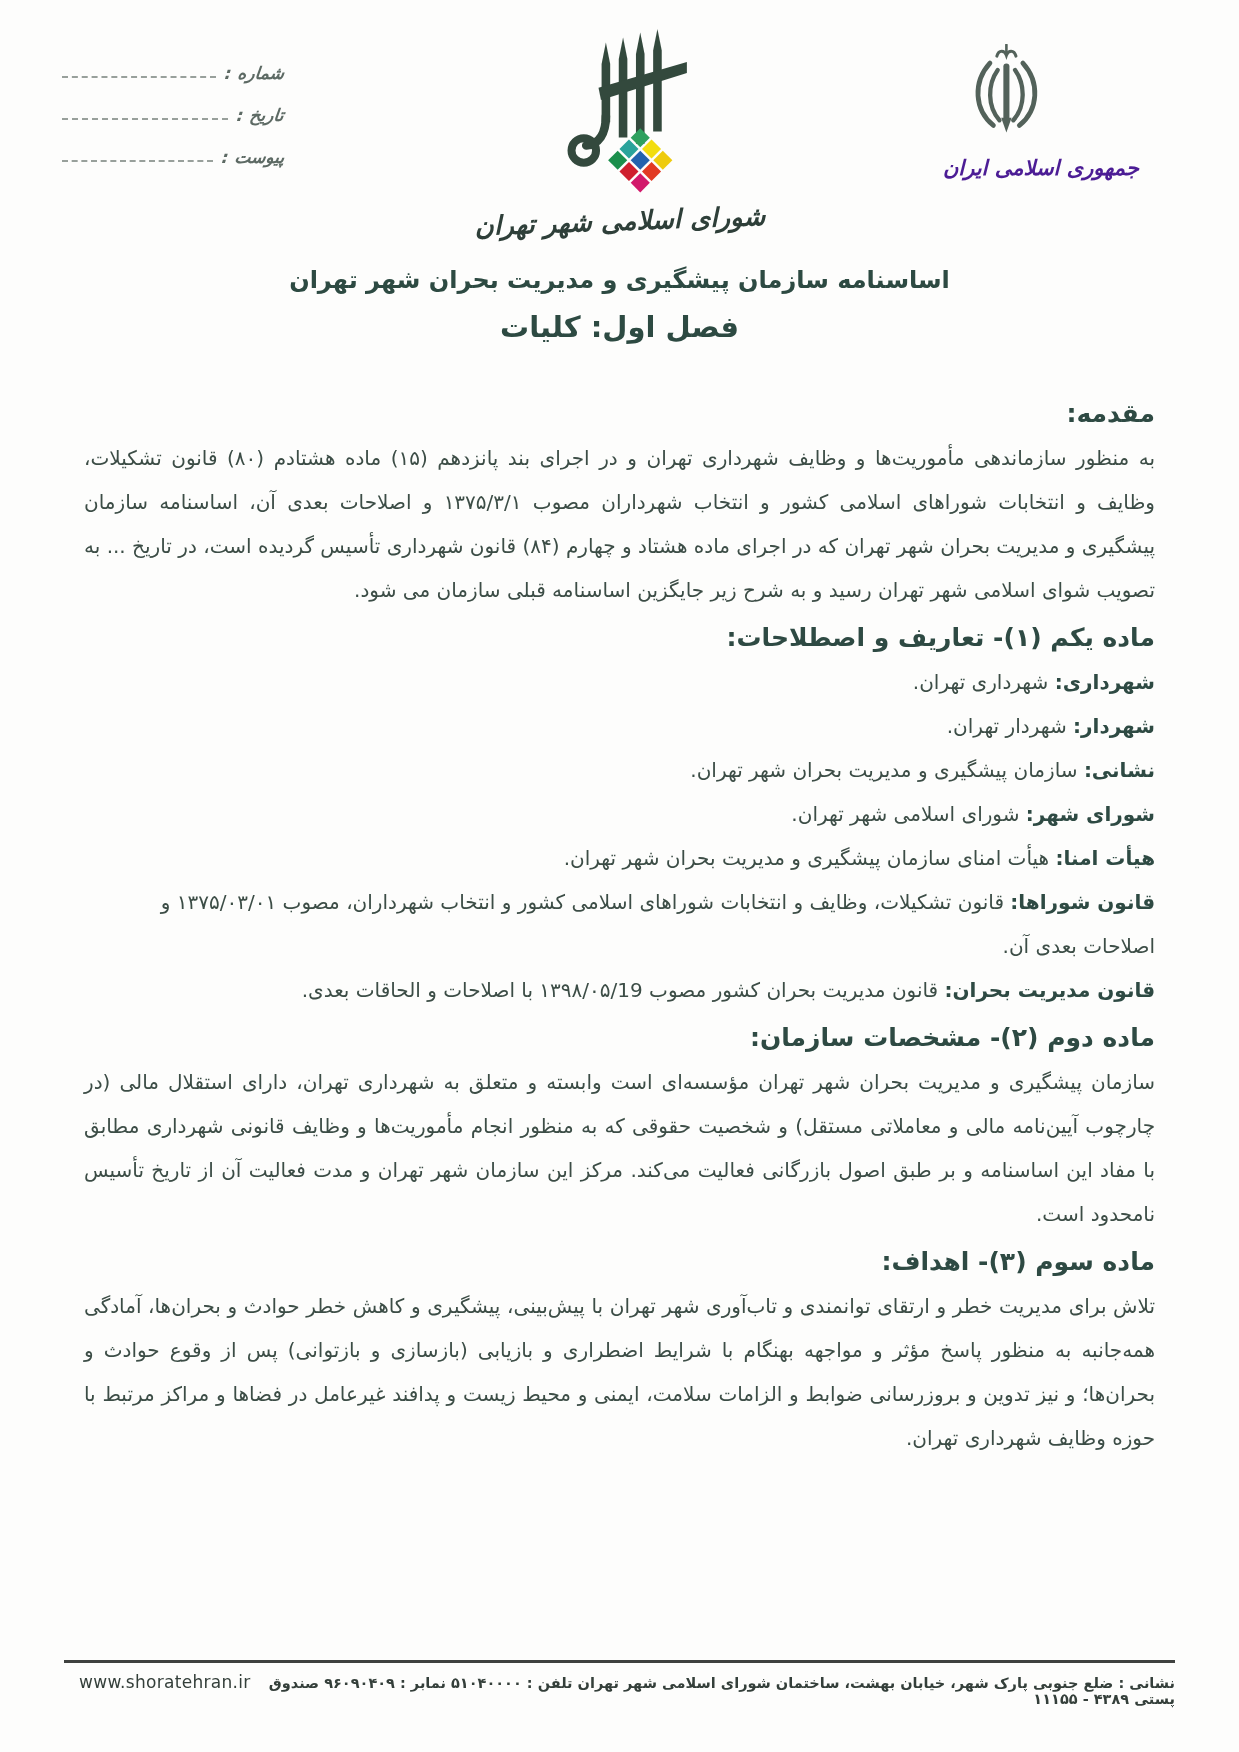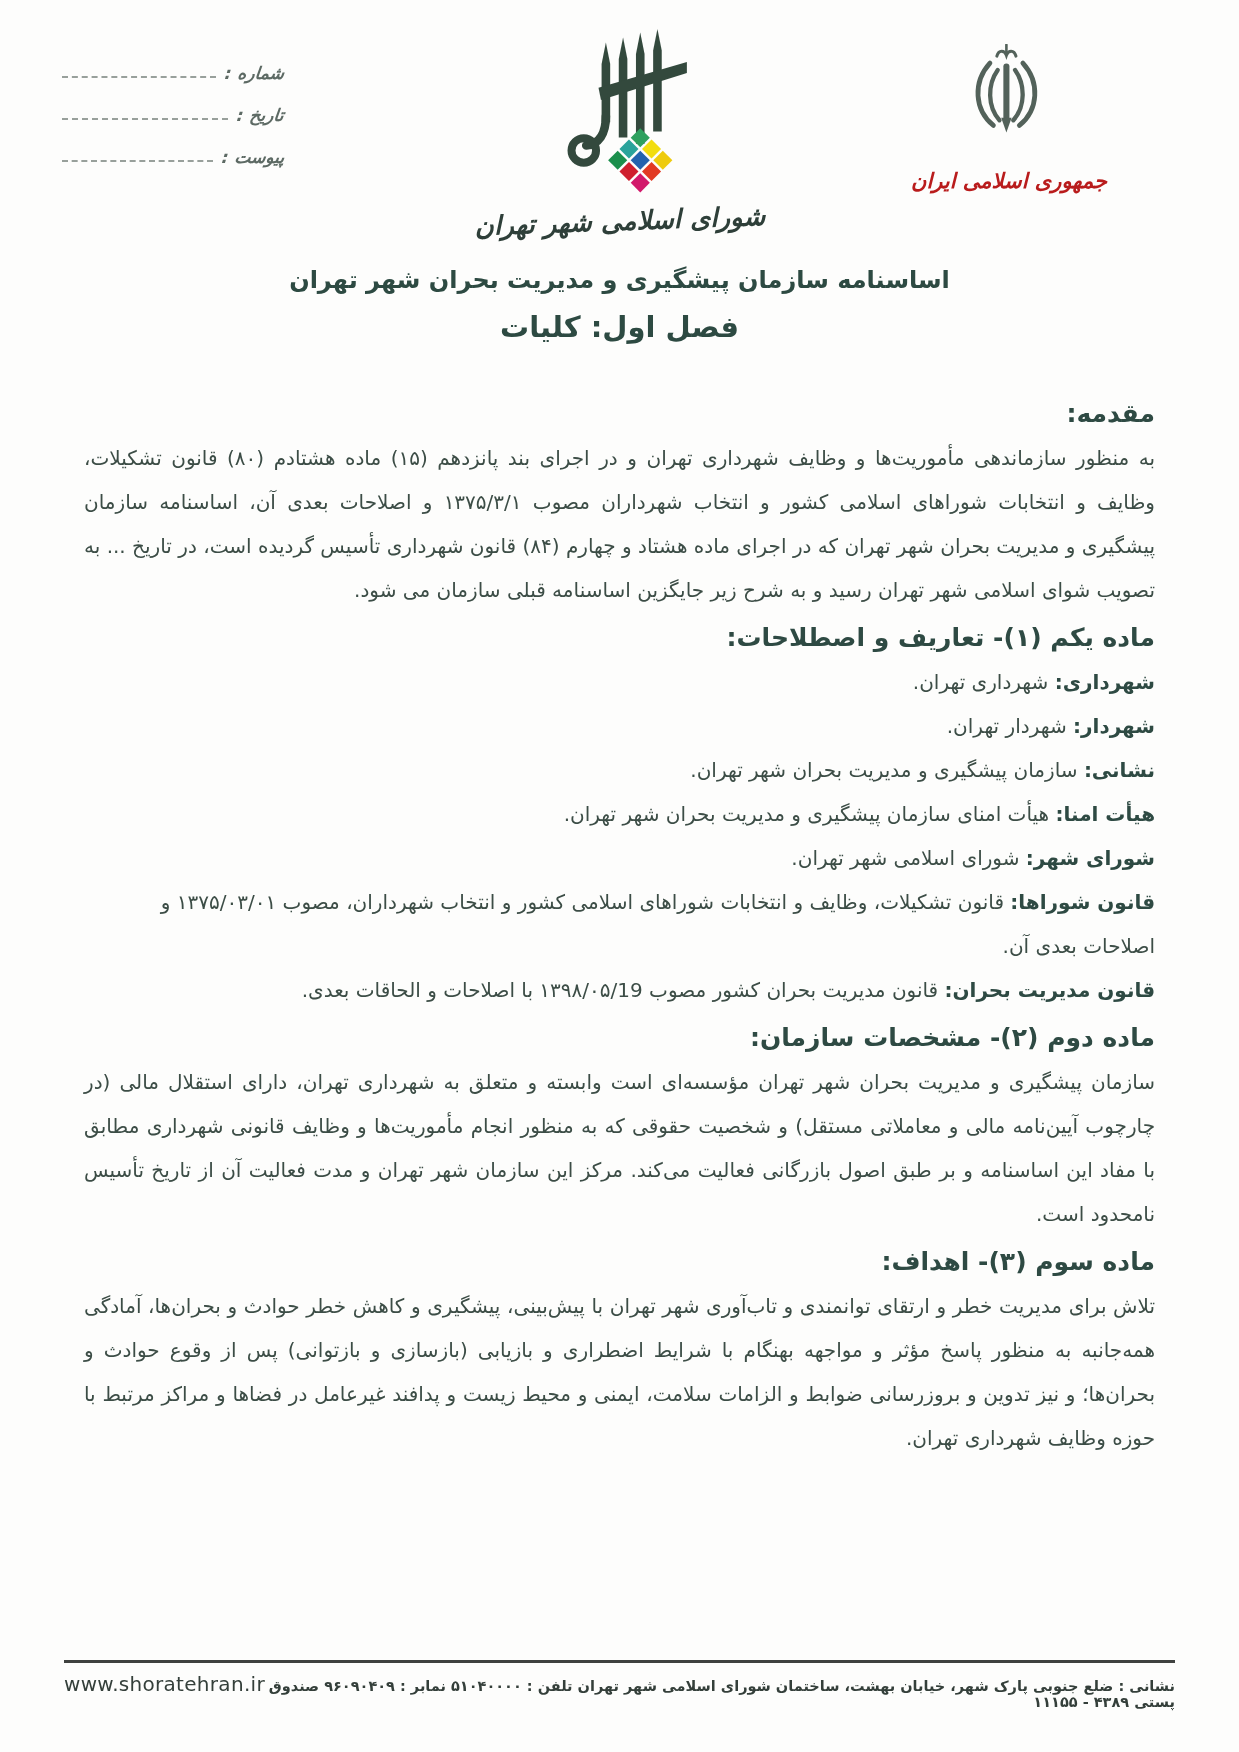--- a/index.html
+++ b/index.html
@@ -11,37 +11,37 @@
   .ref-block{position:absolute;top:58px;left:62px;width:222px;direction:rtl;color:#5d6a64;}
   .ref-row{display:flex;align-items:center;height:30px;margin-bottom:12px;gap:9px;}
   .ref-label{font-style:italic;font-size:17px;white-space:nowrap;transform:skewX(-6deg);font-weight:600;}
   .ref-dash{flex:1;border-bottom:2px dashed #98a09b;height:0;margin-top:8px;}
   
   .council{position:absolute;top:24px;left:50%;transform:translateX(-50%);width:360px;text-align:center;}
   .council-caption{direction:rtl;font-style:italic;font-weight:bold;font-size:26px;color:#2e3f39;
     margin-top:0px;transform:rotate(-2deg);letter-spacing:1px;}
   
   .emblem{position:absolute;top:44px;right:100px;width:260px;text-align:center;color:#4e5e56;}
-  .emblem-caption{direction:rtl;font-style:italic;font-weight:bold;font-size:21px;color:#b91c1c;margin-top:17px;letter-spacing:1px;}
+  .emblem-caption{direction:rtl;font-style:italic;font-weight:bold;font-size:21px;color:#4c1d95;margin-top:4px;letter-spacing:1px;text-align:right;}
   
   .title-wrap{position:absolute;top:266px;left:0;right:0;text-align:center;direction:rtl;}
   .doc-title{font-size:24px;font-weight:bold;color:#2d4a42;text-align:center;}
   .doc-subtitle{font-size:29px;font-weight:bold;color:#2d4a42;margin-top:16px;}
   
   .body-text{position:absolute;top:388px;right:84px;left:84px;direction:rtl;text-align:justify;
     font-size:20px;line-height:44px;color:#3c4d46;}
   .body-text p{margin:0;}
   .body-text h3{margin:4px 0 0 0;font-size:25px;font-weight:bold;color:#2e4a43;line-height:44px;}
   .def{text-align:right;}
   .def-term{font-weight:bold;color:#2e4a43;margin-top:28px;}
   
   .footer{position:absolute;left:64px;right:64px;top:1660px;border-top:3px solid #3f413f;padding-top:9px;
     direction:rtl;display:flex;justify-content:space-between;align-items:baseline;
     font-size:14.5px;font-weight:bold;color:#343f3a;}
-  .footer-website{direction:ltr;font-weight:500;font-size:20px;letter-spacing:.3px;}
+  .footer-website{direction:ltr;font-weight:500;font-size:17px;letter-spacing:.3px;margin-left:15px;}
 </style>
 </head>
 <body>
 
 <div class="page">
 
   <div class="ref-block">
     <div class="ref-row">
       <span class="ref-label">شماره :</span>
       <span class="ref-dash"></span>
@@ -114,26 +114,26 @@
     </p>
     <p class="def">
       <span class="def-term">شهردار:</span>
       <span>شهردار تهران.</span>
     </p>
     <p class="def">
       <span class="def-term">نشانی:</span>
       <span>سازمان پیشگیری و مدیریت بحران شهر تهران.</span>
     </p>
     <p class="def">
+      <span class="def-term">شورای شهر:</span>
+      <span>شورای اسلامی شهر تهران.</span>
+    </p>
+    <p class="def">
       <span class="def-term">هیأت امنا:</span>
       <span>هیأت امنای سازمان پیشگیری و مدیریت بحران شهر تهران.</span>
-    </p>
-    <p class="def">
-      <span class="def-term">شورای شهر:</span>
-      <span>شورای اسلامی شهر تهران.</span>
     </p>
     <p class="def">
       <span class="def-term">قانون شوراها:</span>
       <span>قانون تشکیلات، وظایف و انتخابات شوراهای اسلامی کشور و انتخاب شهرداران، مصوب ۱۳۷۵/۰۳/۰۱ و اصلاحات بعدی آن.</span>
     </p>
     <p class="def">
       <span class="def-term">قانون مدیریت بحران:</span>
       <span>قانون مدیریت بحران کشور مصوب ۱۳۹۸/۰۵/19 با اصلاحات و الحاقات بعدی.</span>
     </p>
 

